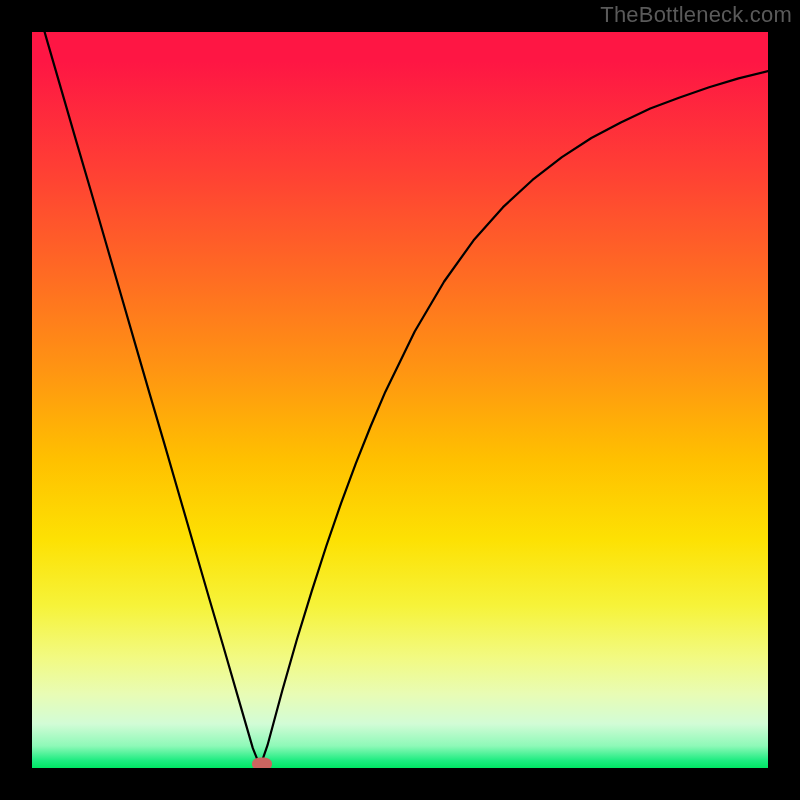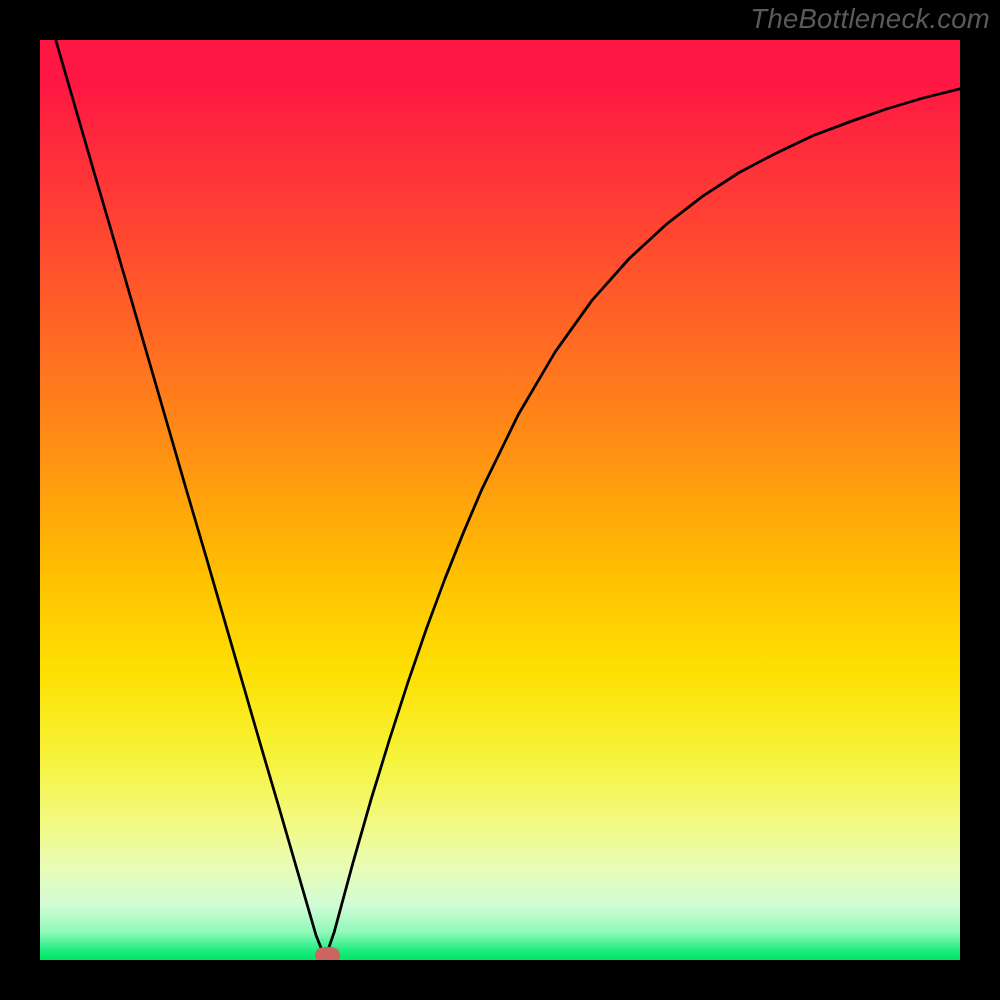--- a/index.html
+++ b/index.html
@@ -7,21 +7,20 @@
   body {
     background: #000;
     font-family: Arial, Helvetica, sans-serif;
     position: relative;
   }
   .outer {
     width: 800px;
     height: 660px;
     background: #000;
     position: relative;
-    font-style: italic;
   }
   .watermark {
     position: absolute;
     top: 2px;
     right: 8px;
     color: #5a5a5a;
     font-size: 22px;
     font-weight: 500;
     letter-spacing: 0.2px;
     z-index: 30;

